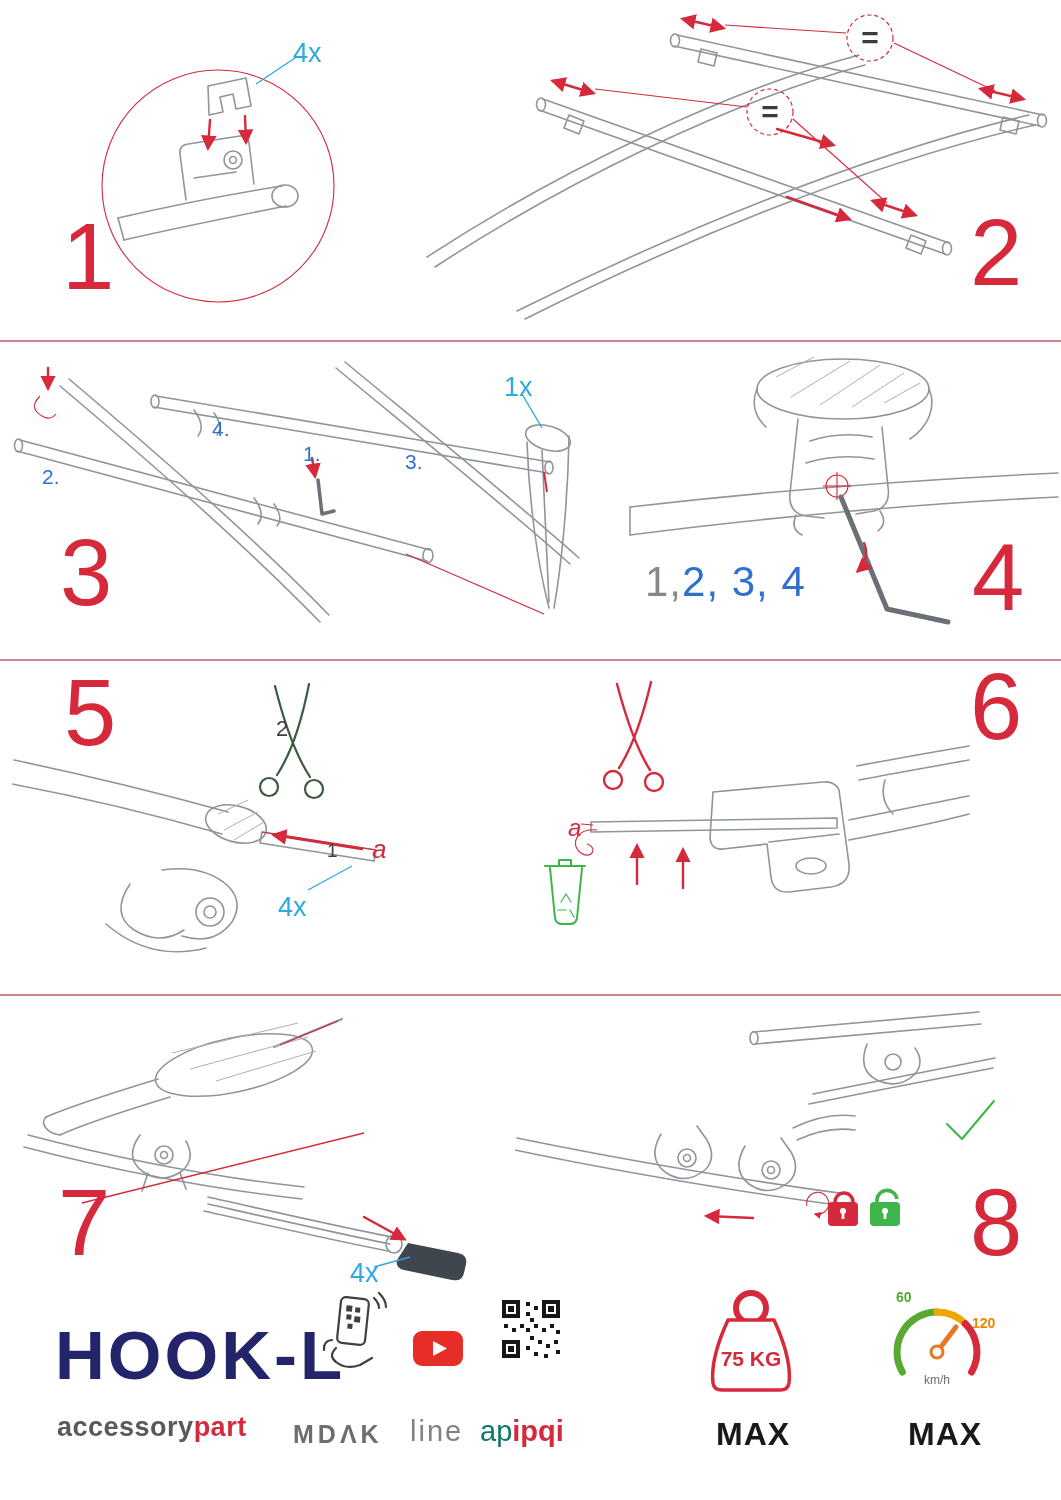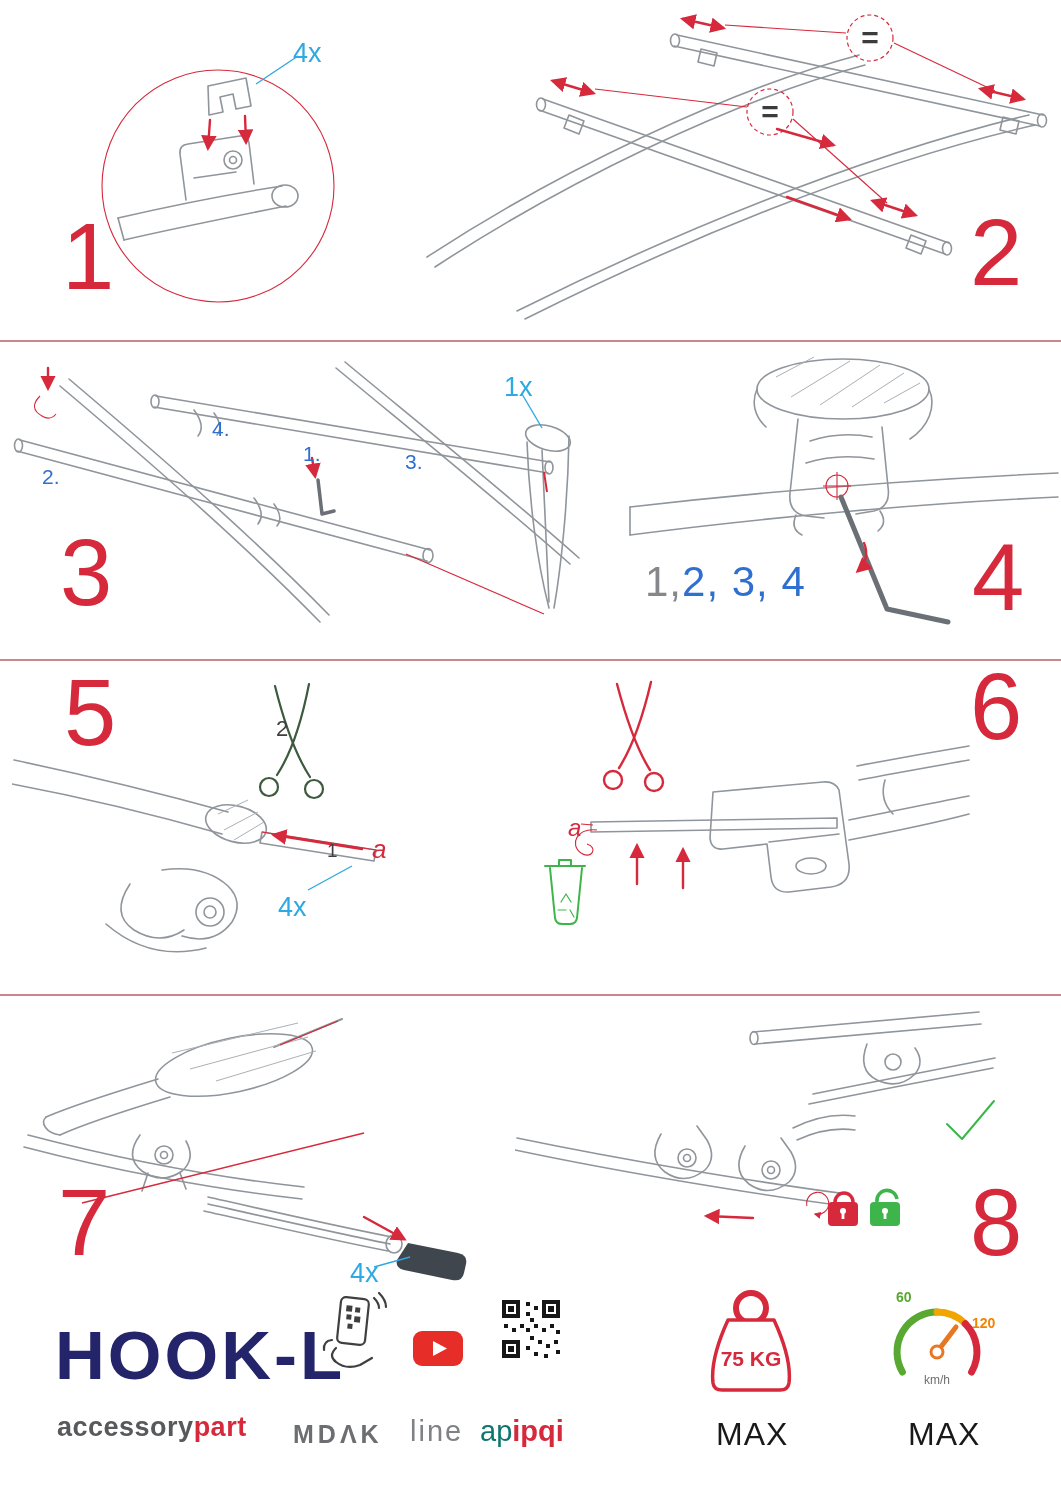--- a/index.html
+++ b/index.html
@@ -36,21 +36,21 @@
 
   .product-title{position:absolute;left:55px;top:1316px;font-size:69px;font-weight:700;
                  color:#24246a;letter-spacing:3px}
   .brand{position:absolute;left:57px;top:1412px;font-size:27px;font-weight:700;letter-spacing:0.5px}
   .brand .g{color:#58595b}.brand .r{color:#d6293c}
   .logo-mdak{position:absolute;left:293px;top:1420px;font-size:25px;font-weight:700;
              color:#6d6e71;letter-spacing:4px}
   .logo-ipqi{position:absolute;left:410px;top:1415px;font-size:29px;color:#7f8184;letter-spacing:2px}
   .logo-apline{position:absolute;left:480px;top:1415px;font-size:29px}
   .logo-apline .g{color:#0f766e}.logo-apline .r{color:#d6293c;font-weight:700}
-  .max-label{position:absolute;font-size:32px;font-weight:400;color:#191919;letter-spacing:1px}
+  .max-label{position:absolute;font-size:32px;font-weight:700;color:#191919;letter-spacing:1px}
 </style>
 </head>
 <body>
 
 <div class="page">
 
   <svg width="0" height="0" style="position:absolute">
     <defs>
       <marker id="ar" viewBox="0 0 10 10" refX="8" refY="5" markerWidth="6.5" markerHeight="6.5" orient="auto-start-reverse">
         <path d="M0,0 L10,5 L0,10 z" fill="#d6293c"></path>

